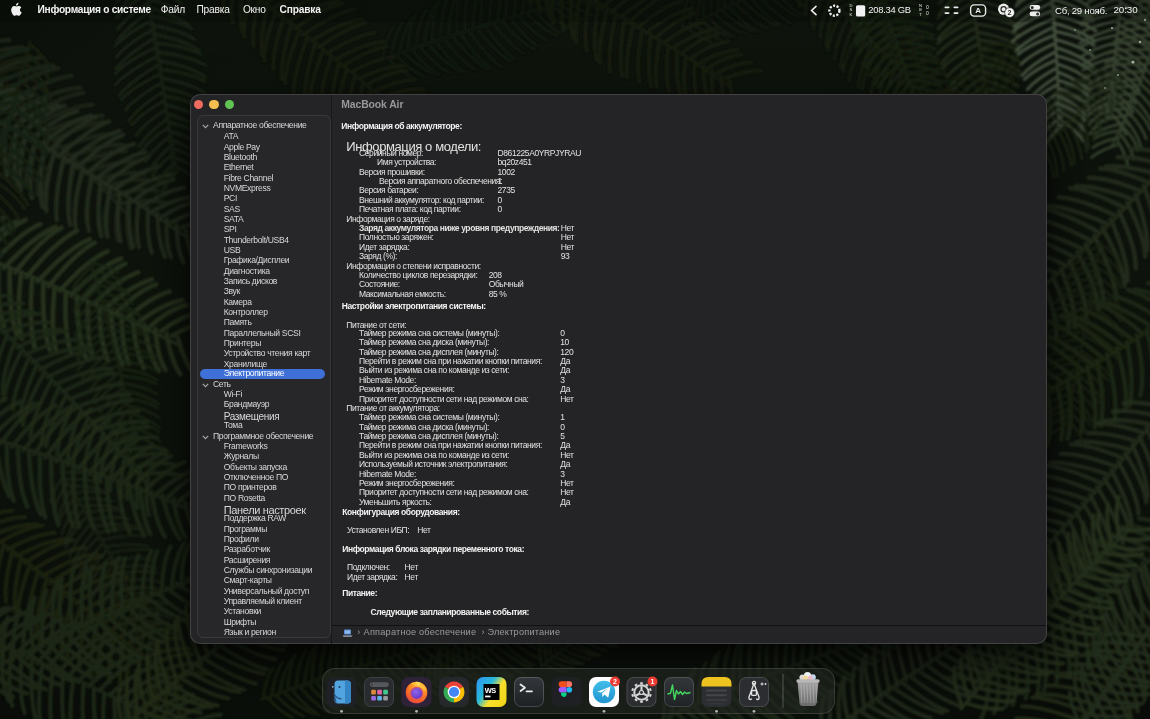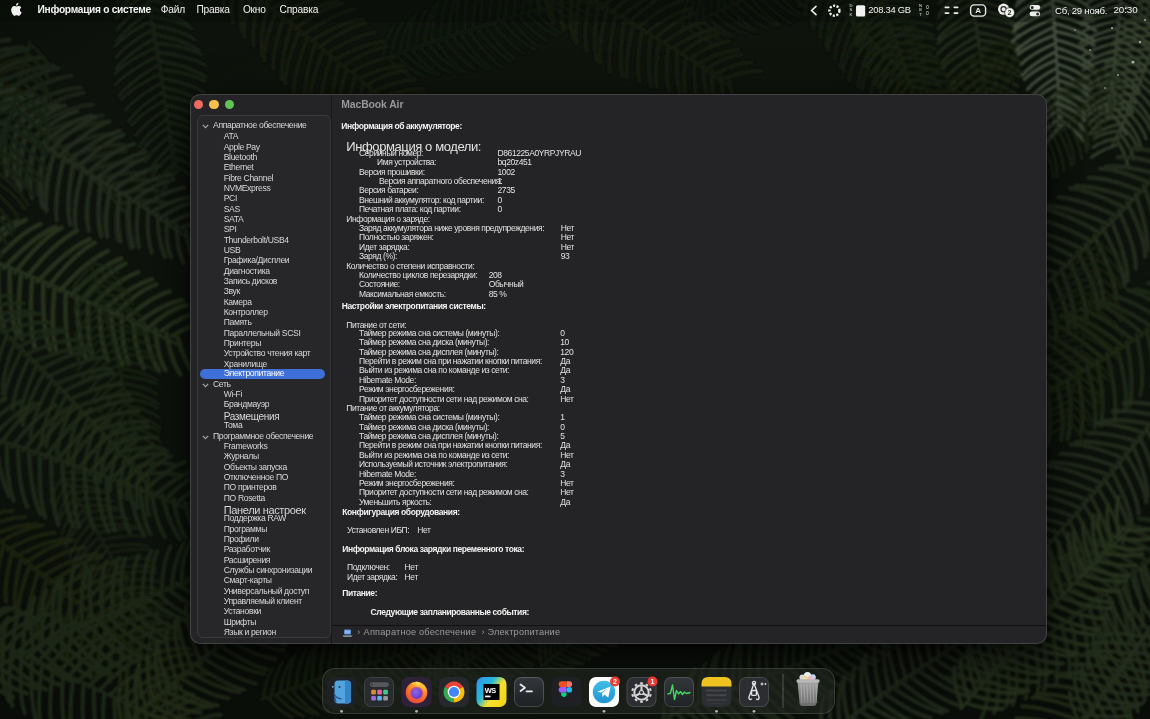--- a/index.html
+++ b/index.html
@@ -161,21 +161,21 @@
  <rect x="1029.6" y="5.1" width="10.6" height="4.7" rx="2.35" fill="#ececec"></rect>
  <circle cx="1032.2" cy="7.45" r="1.5" fill="#2a2f26"></circle>
  <rect x="1029.6" y="11.6" width="10.6" height="4.7" rx="2.35" fill="#ececec"></rect>
  <circle cx="1037.6" cy="13.95" r="1.5" fill="#2a2f26"></circle>
 </g>
     </svg>
 <div class="ab" style="left:37.6px;top:4.2px;font-size:10.2px;font-weight:700;color:#f4f4f4;letter-spacing:-0.3px;">Информация о системе</div>
     <div class="ab" style="left:160.8px;top:4.2px;font-size:10.2px;font-weight:400;color:#f1f1f1;letter-spacing:-0.2px;">Файл</div>
     <div class="ab" style="left:196.4px;top:4.2px;font-size:10.2px;font-weight:400;color:#f1f1f1;letter-spacing:-0.2px;">Правка</div>
     <div class="ab" style="left:242.9px;top:4.2px;font-size:10.2px;font-weight:400;color:#f1f1f1;letter-spacing:-0.2px;">Окно</div>
-    <div class="ab" style="left:279.6px;top:4.2px;font-size:10.2px;font-weight:400;color:#f1f1f1;letter-spacing:-0.2px;text-align:right;">Справка</div>
+    <div class="ab" style="left:279.6px;top:4.2px;font-size:10.2px;font-weight:700;color:#f1f1f1;letter-spacing:-0.2px;text-align:right;">Справка</div>
     <div class="ab" style="left:868.3px;top:4.7px;font-size:9.4px;font-weight:400;color:#f4f4f4;letter-spacing:-0.25px;">208.34 GB</div>
     <div class="ab" style="left:1055px;top:4.5px;font-size:9.6px;font-weight:400;color:#f4f4f4;letter-spacing:-0.25px;">Сб, 29 нояб.</div>
     <div class="ab" style="left:1113.5px;top:4.4px;font-size:9.8px;font-weight:400;color:#f4f4f4;letter-spacing:-0.1px;">20:30</div>
 <div id="win"></div>
 <div class="ab" style="left:193.9px;top:99.7px;width:9.4px;height:9.4px;border-radius:50%;background:#ed6a5f"></div>
     <div class="ab" style="left:209.3px;top:99.7px;width:9.4px;height:9.4px;border-radius:50%;background:#f5bf4f"></div>
     <div class="ab" style="left:224.70000000000002px;top:99.7px;width:9.4px;height:9.4px;border-radius:50%;background:#61c455"></div>
     <div class="ab" style="left:341.3px;top:98.9px;font-size:10.4px;font-weight:700;color:#989898;letter-spacing:-0.1px;">MacBook Air</div>
     <div class="ab" style="left:196.5px;top:115px;width:134px;height:522.5px;border:1px solid #3a3a3c;border-radius:6px;background:#27272a;box-sizing:border-box"></div>
     <div class="ab" style="left:330.6px;top:94.5px;width:1.4px;height:549px;background:#19191b"></div>
@@ -250,29 +250,29 @@
     <div class="ab" style="left:497.5px;top:167.6px;font-size:8.5px;font-weight:400;color:#e2e2e2;letter-spacing:-0.4px;">1002</div>
     <div class="ab" style="left:359.0px;top:177.0px;font-size:8.5px;font-weight:400;color:#e2e2e2;letter-spacing:-0.4px;padding-left:20px;">Версия аппаратного обеспечения:</div>
     <div class="ab" style="left:497.5px;top:177.0px;font-size:8.5px;font-weight:400;color:#e2e2e2;letter-spacing:-0.4px;">1</div>
     <div class="ab" style="left:359.0px;top:186.4px;font-size:8.5px;font-weight:400;color:#e2e2e2;letter-spacing:-0.4px;">Версия батареи:</div>
     <div class="ab" style="left:497.5px;top:186.4px;font-size:8.5px;font-weight:400;color:#e2e2e2;letter-spacing:-0.4px;">2735</div>
     <div class="ab" style="left:359.0px;top:195.8px;font-size:8.5px;font-weight:400;color:#e2e2e2;letter-spacing:-0.4px;">Внешний аккумулятор: код партии:</div>
     <div class="ab" style="left:497.5px;top:195.8px;font-size:8.5px;font-weight:400;color:#e2e2e2;letter-spacing:-0.4px;">0</div>
     <div class="ab" style="left:359.0px;top:205.2px;font-size:8.5px;font-weight:400;color:#e2e2e2;letter-spacing:-0.4px;">Печатная плата: код партии:</div>
     <div class="ab" style="left:497.5px;top:205.2px;font-size:8.5px;font-weight:400;color:#e2e2e2;letter-spacing:-0.4px;">0</div>
     <div class="ab" style="left:346.3px;top:214.5px;font-size:8.5px;font-weight:400;color:#e2e2e2;letter-spacing:-0.4px;">Информация о заряде:</div>
-    <div class="ab" style="left:359.0px;top:223.9px;font-size:8.5px;font-weight:400;color:#e2e2e2;letter-spacing:-0.4px;">Заряд аккумулятора ниже уровня предупреждения:</div>
+    <div class="ab" style="left:359.0px;top:223.9px;font-size:8.5px;font-weight:700;color:#e2e2e2;letter-spacing:-0.4px;">Заряд аккумулятора ниже уровня предупреждения:</div>
     <div class="ab" style="left:560.7px;top:223.9px;font-size:8.5px;font-weight:400;color:#e2e2e2;letter-spacing:-0.4px;">Нет</div>
     <div class="ab" style="left:359.0px;top:233.3px;font-size:8.5px;font-weight:400;color:#e2e2e2;letter-spacing:-0.4px;">Полностью заряжен:</div>
     <div class="ab" style="left:560.7px;top:233.3px;font-size:8.5px;font-weight:400;color:#e2e2e2;letter-spacing:-0.4px;">Нет</div>
     <div class="ab" style="left:359.0px;top:242.7px;font-size:8.5px;font-weight:400;color:#e2e2e2;letter-spacing:-0.4px;">Идет зарядка:</div>
     <div class="ab" style="left:560.7px;top:242.7px;font-size:8.5px;font-weight:400;color:#e2e2e2;letter-spacing:-0.4px;">Нет</div>
     <div class="ab" style="left:359.0px;top:252.1px;font-size:8.5px;font-weight:400;color:#e2e2e2;letter-spacing:-0.4px;">Заряд (%):</div>
     <div class="ab" style="left:560.7px;top:252.1px;font-size:8.5px;font-weight:400;color:#e2e2e2;letter-spacing:-0.4px;">93</div>
-    <div class="ab" style="left:346.3px;top:261.5px;font-size:8.5px;font-weight:400;color:#e2e2e2;letter-spacing:-0.4px;">Количество о степени исправности:</div>
+    <div class="ab" style="left:346.3px;top:261.5px;font-size:8.5px;font-weight:400;color:#e2e2e2;letter-spacing:-0.4px;">Информация о степени исправности:</div>
     <div class="ab" style="left:359.0px;top:270.8px;font-size:8.5px;font-weight:400;color:#e2e2e2;letter-spacing:-0.4px;">Количество циклов перезарядки:</div>
     <div class="ab" style="left:488.7px;top:270.8px;font-size:8.5px;font-weight:400;color:#e2e2e2;letter-spacing:-0.4px;">208</div>
     <div class="ab" style="left:359.0px;top:280.2px;font-size:8.5px;font-weight:400;color:#e2e2e2;letter-spacing:-0.4px;">Состояние:</div>
     <div class="ab" style="left:488.7px;top:280.2px;font-size:8.5px;font-weight:400;color:#e2e2e2;letter-spacing:-0.4px;">Обычный</div>
     <div class="ab" style="left:359.0px;top:289.6px;font-size:8.5px;font-weight:400;color:#e2e2e2;letter-spacing:-0.4px;">Максимальная емкость:</div>
     <div class="ab" style="left:488.7px;top:289.6px;font-size:8.5px;font-weight:400;color:#e2e2e2;letter-spacing:-0.4px;">85 %</div>
     <div class="ab" style="left:341.7px;top:301.7px;font-size:8.5px;font-weight:700;color:#f3f3f3;letter-spacing:-0.4px;">Настройки электропитания системы:</div>
     <div class="ab" style="left:346.3px;top:320.5px;font-size:8.5px;font-weight:400;color:#e2e2e2;letter-spacing:-0.4px;">Питание от сети:</div>
     <div class="ab" style="left:359.0px;top:328.7px;font-size:8.5px;font-weight:400;color:#e2e2e2;letter-spacing:-0.4px;">Таймер режима сна системы (минуты):</div>
     <div class="ab" style="left:560.3px;top:328.7px;font-size:8.5px;font-weight:400;color:#e2e2e2;letter-spacing:-0.4px;">0</div>

